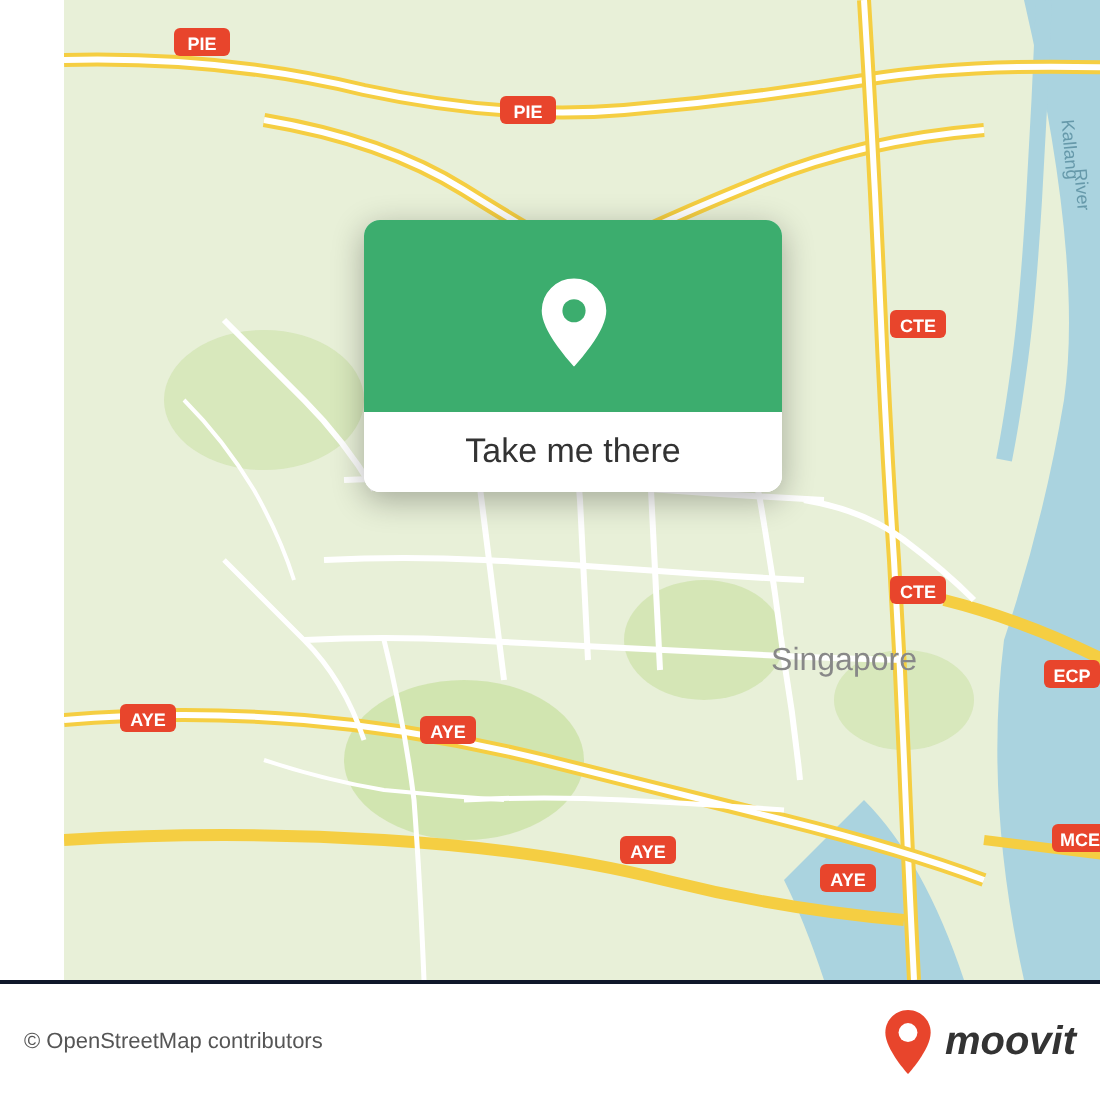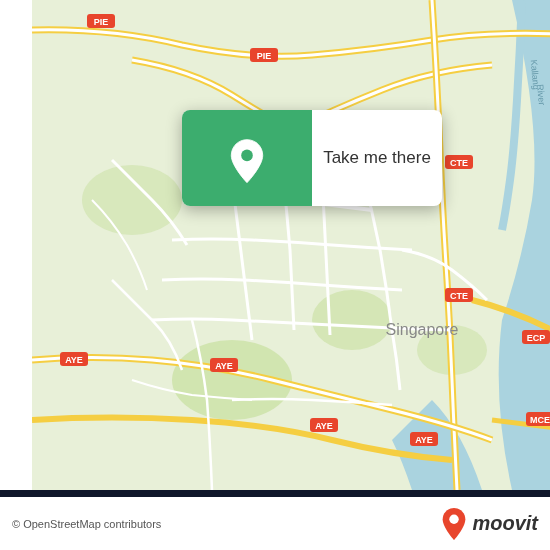--- a/index.html
+++ b/index.html
@@ -27,27 +27,27 @@
       height: 100%;
       position: absolute;
       top: 0; left: 0;
     }
 
     
     #popup-card {
       position: absolute;
       top: 110px;
       left: 150px;
-      width: 260px;
+      width: 209px;
       background: white;
       border-radius: 8px;
       box-shadow: 0 4px 16px rgba(0,0,0,0.3);
       overflow: hidden;
       display: flex;
-      flex-direction: row;
+      flex-direction: column;
       align-items: center;
     }
 
     #popup-green-area {
       width: 100%;
       background-color: #3cad6e;
       display: flex;
       align-items: center;
       justify-content: center;
       padding: 28px 0 20px 0;
@@ -67,21 +67,21 @@
       color: #333;
       font-weight: 400;
       cursor: pointer;
     }
 
     
     #bottom-bar {
       width: 550px;
       height: 60px;
       background: white;
-      border-top: 7px solid #0f172a;
+      border-top: 2px solid #0f172a;
       display: flex;
       align-items: center;
       justify-content: space-between;
       padding: 0 12px;
     }
 
     #attribution {
       font-size: 11px;
       color: #555;
     }

